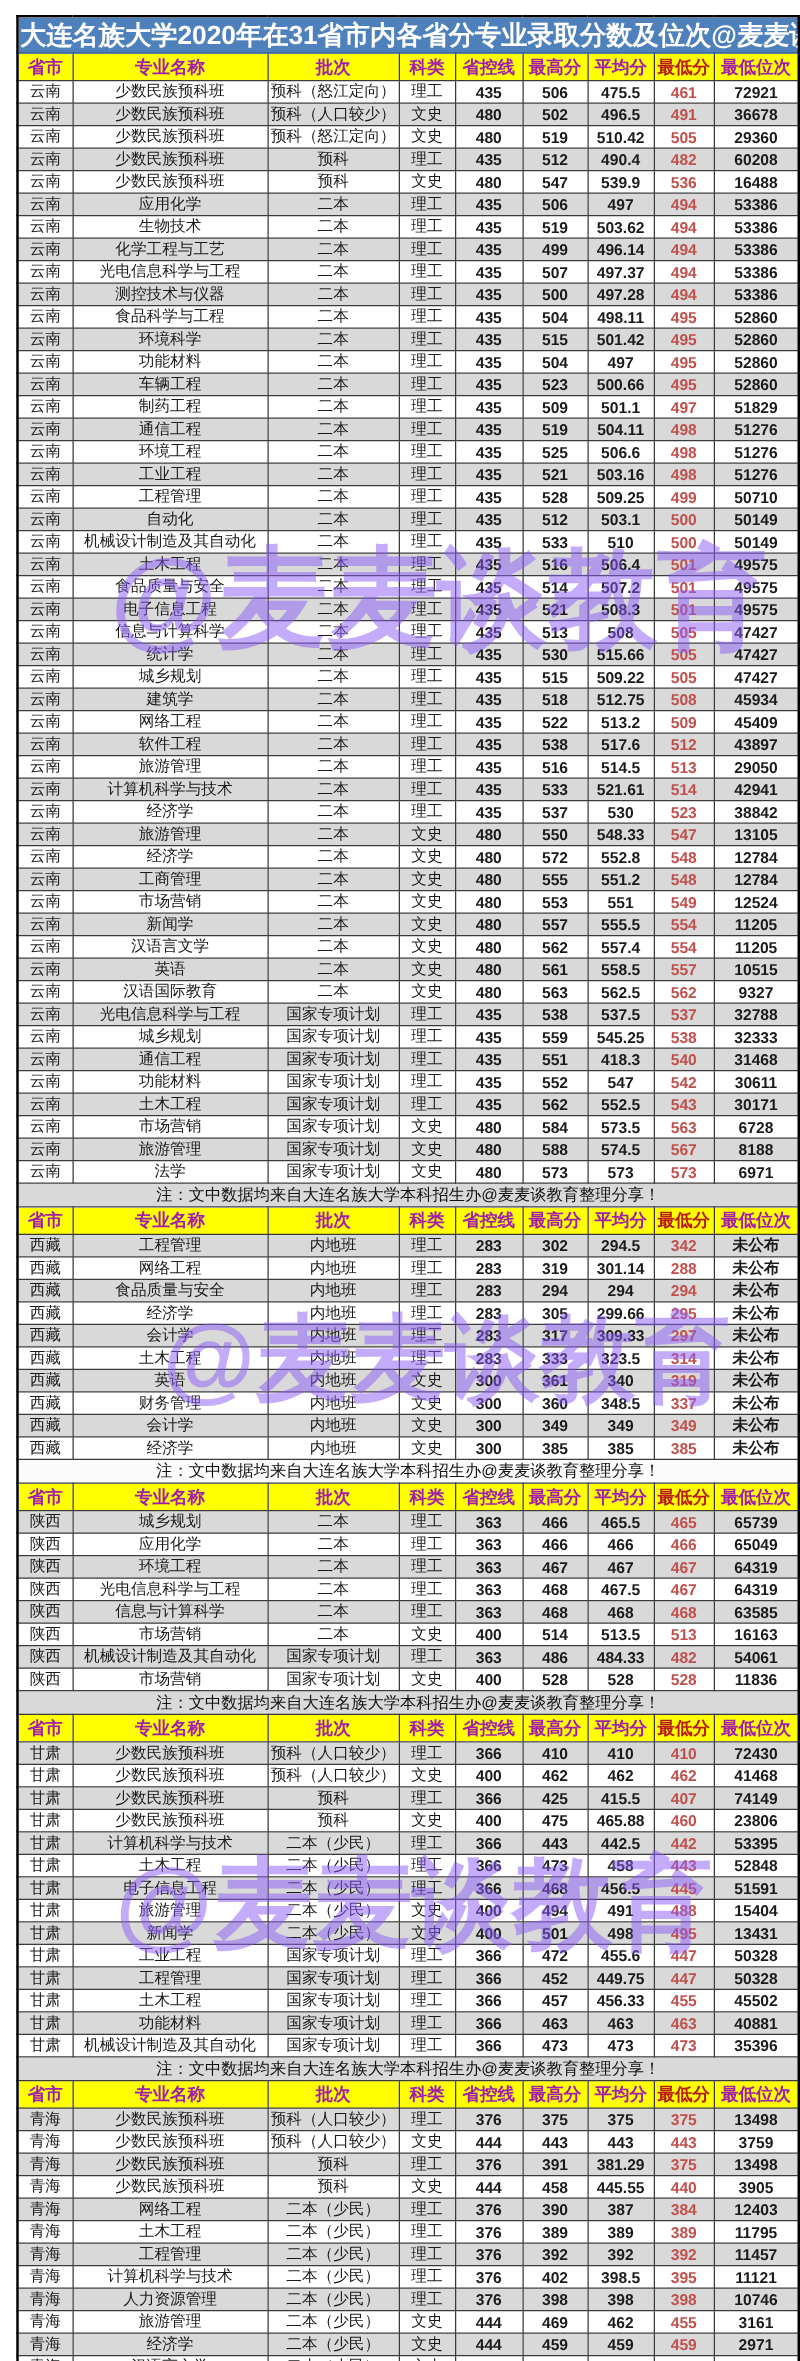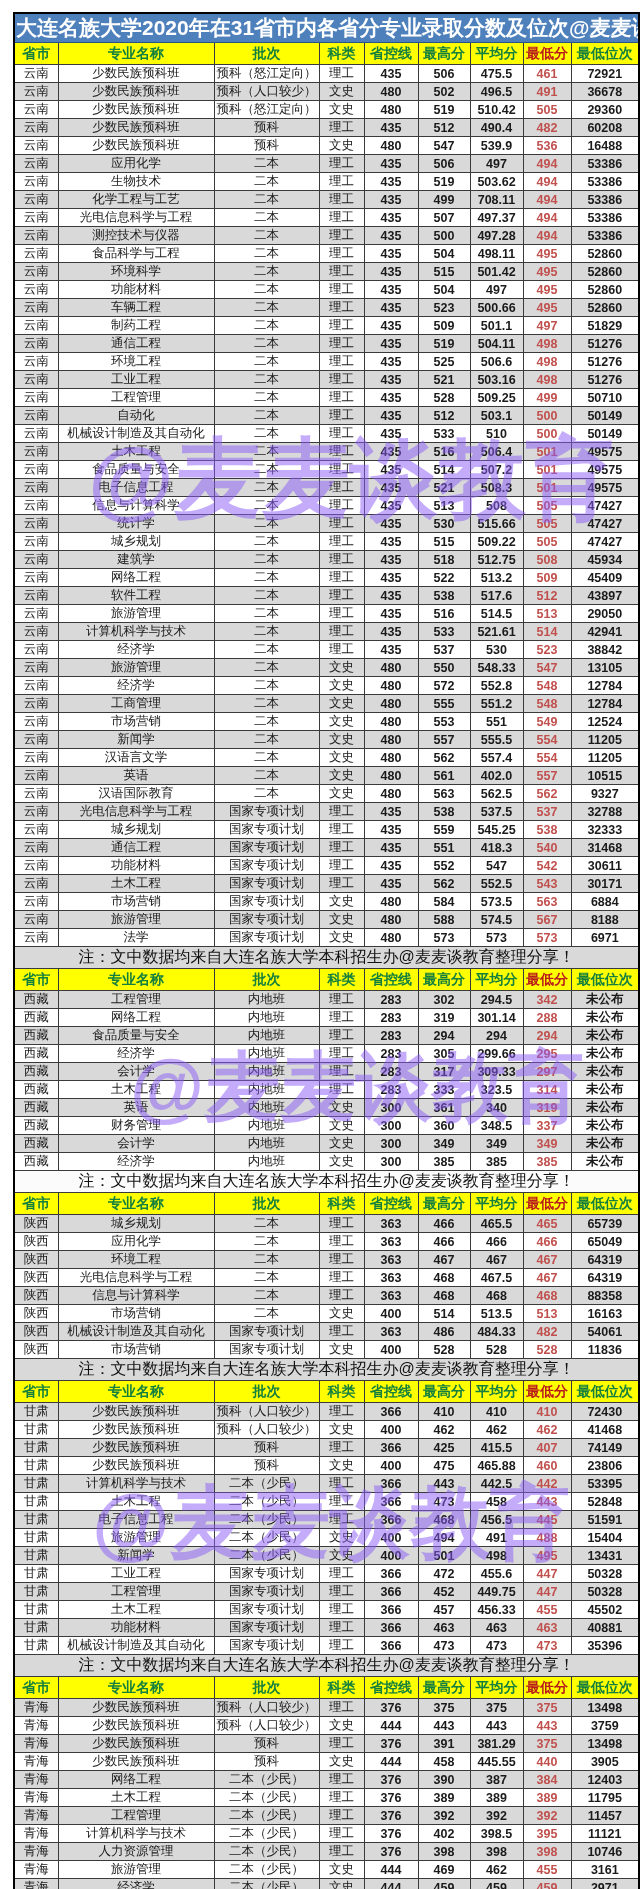--- a/index.html
+++ b/index.html
@@ -34,29 +34,29 @@
     font-weight:bold;
     height:28px;
     letter-spacing:0px;
     border:1px solid #2c5686;
   }
   tr.header-row td{
     background:#FFFF00;
     font-weight:bold;
     font-size:14px;
     height:21px;
-    color:#15803d;
+    color:#a21caf;
   }
   tr.header-row td.min-col{color:#b91c1c;}
   tr.data-row td.num{font-weight:600;}
   tr.data-row td.min-val{color:#C0504D;font-weight:600;}
   tr.data-row.shaded td{background:#D9D9D9;}
   tr.note-row td{
     background:#D9D9D9;
-    font-size:16px;
+    font-size:13px;
     height:17px;
     color:#111;
   }
   tr.note-row.light td{background:#FbFbFb;}
   .watermark{
     position:absolute;
     font-weight:bold;
     color:#8b5cf6;
     opacity:0.5;
     white-space:nowrap;
@@ -176,21 +176,21 @@
           <td class="min-val">494</td>
           <td class="num">53386</td>
         </tr>
         <tr class="data-row shaded">
           <td>云南</td>
           <td>化学工程与工艺</td>
           <td>二本</td>
           <td>理工</td>
           <td class="num">435</td>
           <td class="num">499</td>
-          <td class="num">708.11</td>
+          <td class="num">496.14</td>
           <td class="min-val">494</td>
           <td class="num">53386</td>
         </tr>
         <tr class="data-row">
           <td>云南</td>
           <td>光电信息科学与工程</td>
           <td>二本</td>
           <td>理工</td>
           <td class="num">435</td>
           <td class="num">507</td>
@@ -528,21 +528,21 @@
           <td class="min-val">554</td>
           <td class="num">11205</td>
         </tr>
         <tr class="data-row shaded">
           <td>云南</td>
           <td>英语</td>
           <td>二本</td>
           <td>文史</td>
           <td class="num">480</td>
           <td class="num">561</td>
-          <td class="num">402.0</td>
+          <td class="num">558.5</td>
           <td class="min-val">557</td>
           <td class="num">10515</td>
         </tr>
         <tr class="data-row">
           <td>云南</td>
           <td>汉语国际教育</td>
           <td>二本</td>
           <td>文史</td>
           <td class="num">480</td>
           <td class="num">563</td>
@@ -607,21 +607,21 @@
         </tr>
         <tr class="data-row">
           <td>云南</td>
           <td>市场营销</td>
           <td>国家专项计划</td>
           <td>文史</td>
           <td class="num">480</td>
           <td class="num">584</td>
           <td class="num">573.5</td>
           <td class="min-val">563</td>
-          <td class="num">6884</td>
+          <td class="num">6728</td>
         </tr>
         <tr class="data-row shaded">
           <td>云南</td>
           <td>旅游管理</td>
           <td>国家专项计划</td>
           <td>文史</td>
           <td class="num">480</td>
           <td class="num">588</td>
           <td class="num">574.5</td>
           <td class="min-val">567</td>
@@ -822,21 +822,21 @@
         </tr>
         <tr class="data-row shaded">
           <td>陕西</td>
           <td>信息与计算科学</td>
           <td>二本</td>
           <td>理工</td>
           <td class="num">363</td>
           <td class="num">468</td>
           <td class="num">468</td>
           <td class="min-val">468</td>
-          <td class="num">88358</td>
+          <td class="num">63585</td>
         </tr>
         <tr class="data-row">
           <td>陕西</td>
           <td>市场营销</td>
           <td>二本</td>
           <td>文史</td>
           <td class="num">400</td>
           <td class="num">514</td>
           <td class="num">513.5</td>
           <td class="min-val">513</td>

